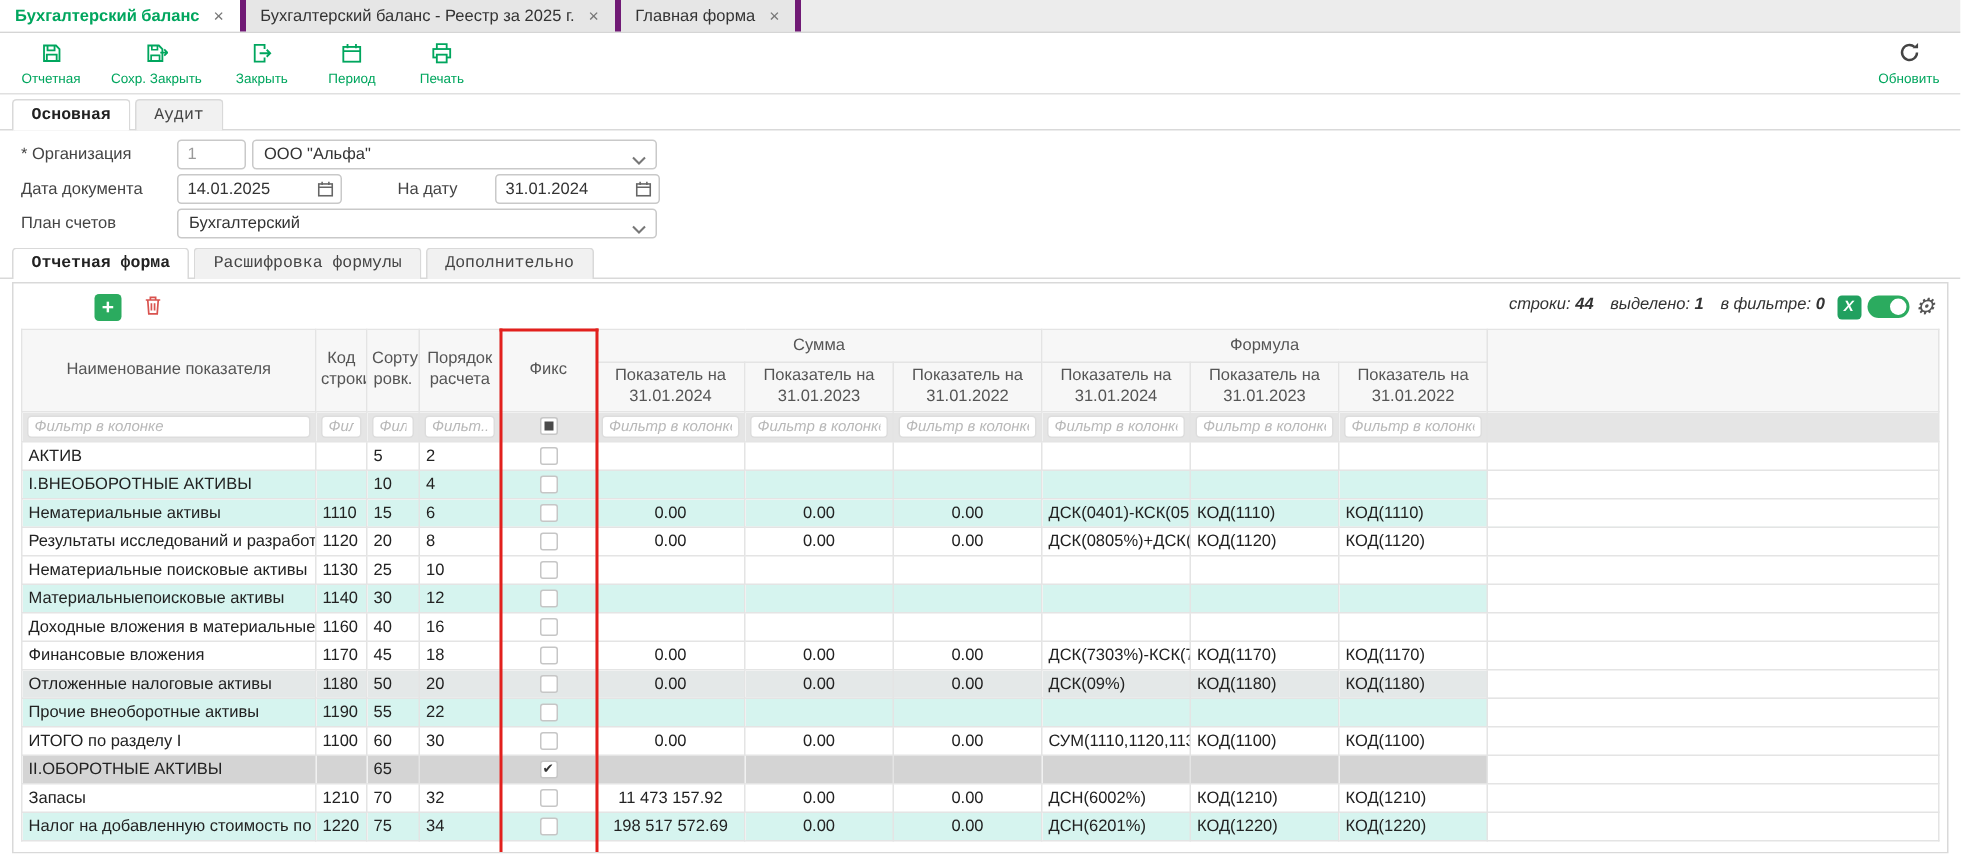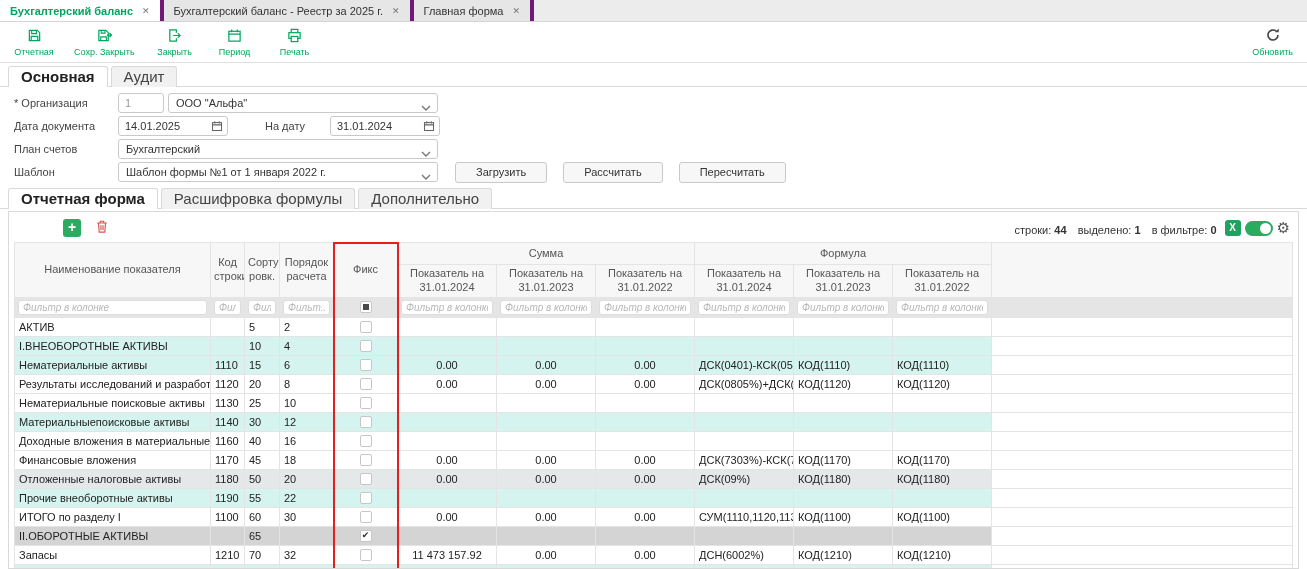--- a/index.html
+++ b/index.html
@@ -22,21 +22,21 @@
   .main-toolbar { height: 41px; border-bottom: 1px solid #e0e0e0; display: flex; align-items: center;
                   padding: 0 14px; gap: 20px; flex: 0 0 auto; background: #fff; }
   .tbtn { display: flex; flex-direction: column; align-items: center; gap: 1px; min-width: 40px; cursor: pointer; }
   .tbtn .lbl { font-size: 9px; color: #00a65e; white-space: nowrap; }
   .tbtn-right { margin-left: auto; align-items: center; }
 
   
   .tabstrip { display: flex; gap: 3px; padding: 0 8px; border-bottom: 1px solid #d9d9d9; height: 22px; flex: 0 0 auto; }
   .tabstrip.mt { margin-top: 2px; }
   .tab { border: 1px solid #d9d9d9; border-bottom: none; border-radius: 3px 3px 0 0; background: #f1f1f1;
-         padding: 0 12px; font-size: 15px; line-height: 20px; color: #444; position: relative; top: 1px; cursor: pointer; }
+         padding: 0 12px; font-size: 11px; line-height: 20px; color: #444; position: relative; top: 1px; cursor: pointer; font-family: Liberation Mono, monospace; }
   .tab.active { background: #fff; font-weight: 700; color: #222; }
 
   
   .form-area { padding: 6px 0 2px 14px; flex: 0 0 auto; }
   .frow { display: flex; align-items: center; height: 20px; margin-bottom: 3px; }
   .flabel { width: 104px; font-size: 11px; color: #444; flex: 0 0 auto; }
   .inp { height: 20px; border: 1px solid #c9c9c9; border-radius: 3px; background: #fff;
          font-family: "Liberation Sans", sans-serif; font-size: 11px; color: #333; padding: 0 6px; }
   .org-code { width: 46px; color: #999; }
   .combo { position: relative; height: 20px; border: 1px solid #c9c9c9; border-radius: 3px; background: #fff;
@@ -52,21 +52,21 @@
              font-family: "Liberation Sans", sans-serif; font-size: 11px; color: #333; padding: 0 20px; margin-left: 16px; cursor: pointer; }
   .formbtn.first { margin-left: 17px; }
 
   
   .panel { flex: 1 1 auto; margin: 2px 8px 0 8px; border: 1px solid #d9d9d9; background: #fff;
            position: relative; overflow: hidden; display: flex; flex-direction: column; }
   .grid-toolbar { height: 30px; flex: 0 0 auto; display: flex; align-items: center; padding: 2px 8px 0 8px; }
   .addbtn { width: 18px; height: 18px; background: #2bab5f; border-radius: 3px; color: #fff; font-size: 14px;
             font-weight: 700; line-height: 17px; text-align: center; margin-left: 46px; cursor: pointer; }
   .trashbtn { margin-left: 14px; cursor: pointer; display: flex; align-items: center; }
-  .status-cluster { margin-left: auto; display: flex; align-items: flex-end; gap: 4px; }
+  .status-cluster { margin-left: auto; display: flex; align-items: flex-start; gap: 4px; font-style: italic; }
   .status-text { font-size: 11px; color: #333; margin-right: 4px; }
   .status-text b { font-weight: 700; }
   .status-text .seg { margin-left: 8px; }
   .excel-btn { width: 16px; height: 16px; background: #21a05f; border-radius: 3px; color: #fff; font-weight: 700;
                font-size: 10px; line-height: 16px; text-align: center; cursor: pointer; }
   .toggle { width: 28px; height: 15px; background: #2bab5f; border-radius: 8px; position: relative; cursor: pointer; }
   .toggle .knob { position: absolute; width: 11px; height: 11px; background: #fff; border-radius: 50%; top: 2px; right: 2px; }
   .gear { font-size: 15px; color: #555; line-height: 16px; cursor: pointer; }
 
   .table-wrap { flex: 1 1 auto; padding: 0 5px; overflow: hidden; }
@@ -196,32 +196,20 @@
     </div>
   </div>
   <div class="frow">
     <span class="flabel">План счетов</span>
     <div class="combo w320">
       <span>Бухгалтерский</span>
       <span class="chev"><svg width="10" height="6" viewBox="0 0 10 6">
             <path d="M1 1l4 4 4-4" fill="none" stroke="#777" stroke-width="1.4"></path>
           </svg></span>
     </div>
-  </div>
-  <div class="frow">
-    <span class="flabel">Шаблон</span>
-    <div class="combo w320">
-      <span>Шаблон формы №1 от 1 января 2022 г.</span>
-      <span class="chev"><svg width="10" height="6" viewBox="0 0 10 6">
-            <path d="M1 1l4 4 4-4" fill="none" stroke="#777" stroke-width="1.4"></path>
-          </svg></span>
-    </div>
-    <button class="formbtn first">Загрузить</button>
-    <button class="formbtn">Рассчитать</button>
-    <button class="formbtn">Пересчитать</button>
   </div>
 </div>
 
 <div class="tabstrip" id="report-tabs">
     <div class="tab active">Отчетная форма</div>
     <div class="tab">Расшифровка формулы</div>
     <div class="tab">Дополнительно</div>
   </div>
 
 <div class="panel">

